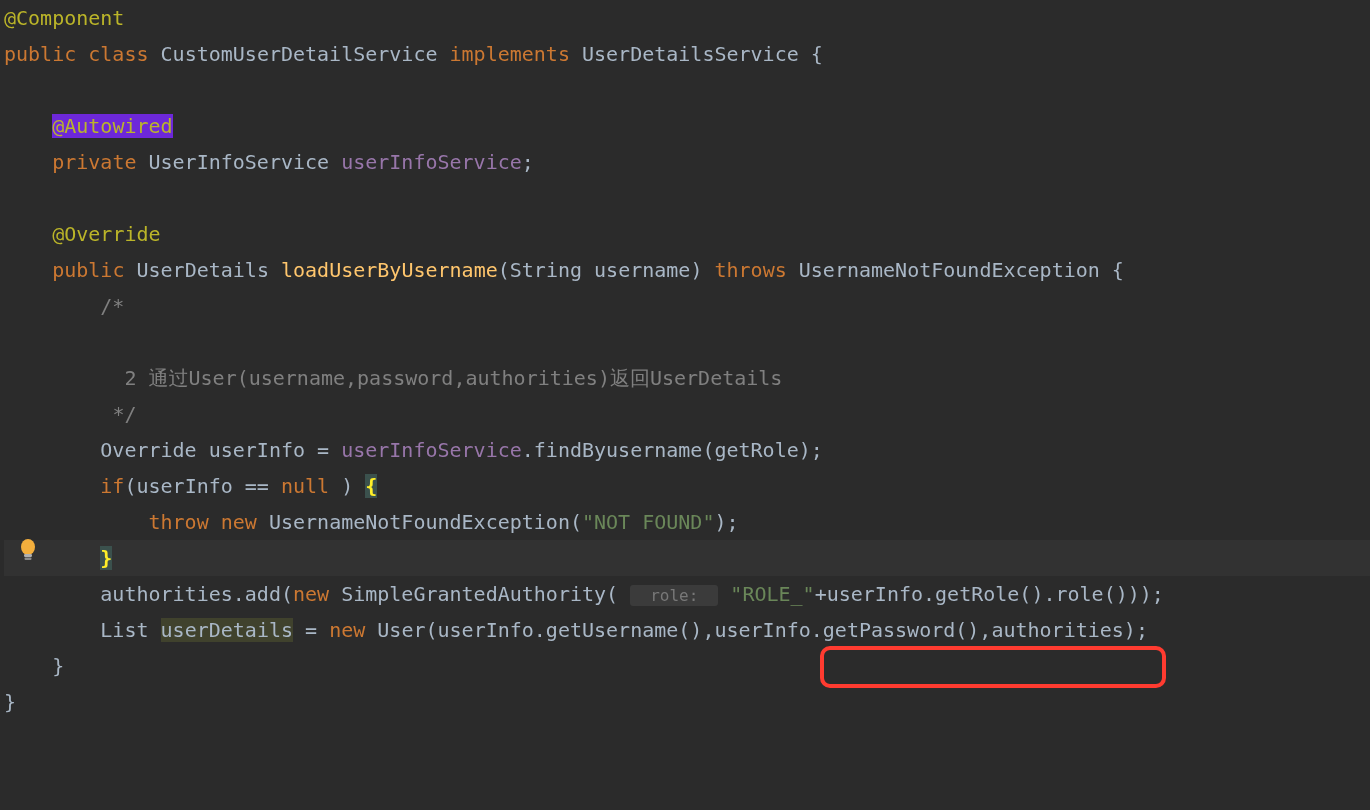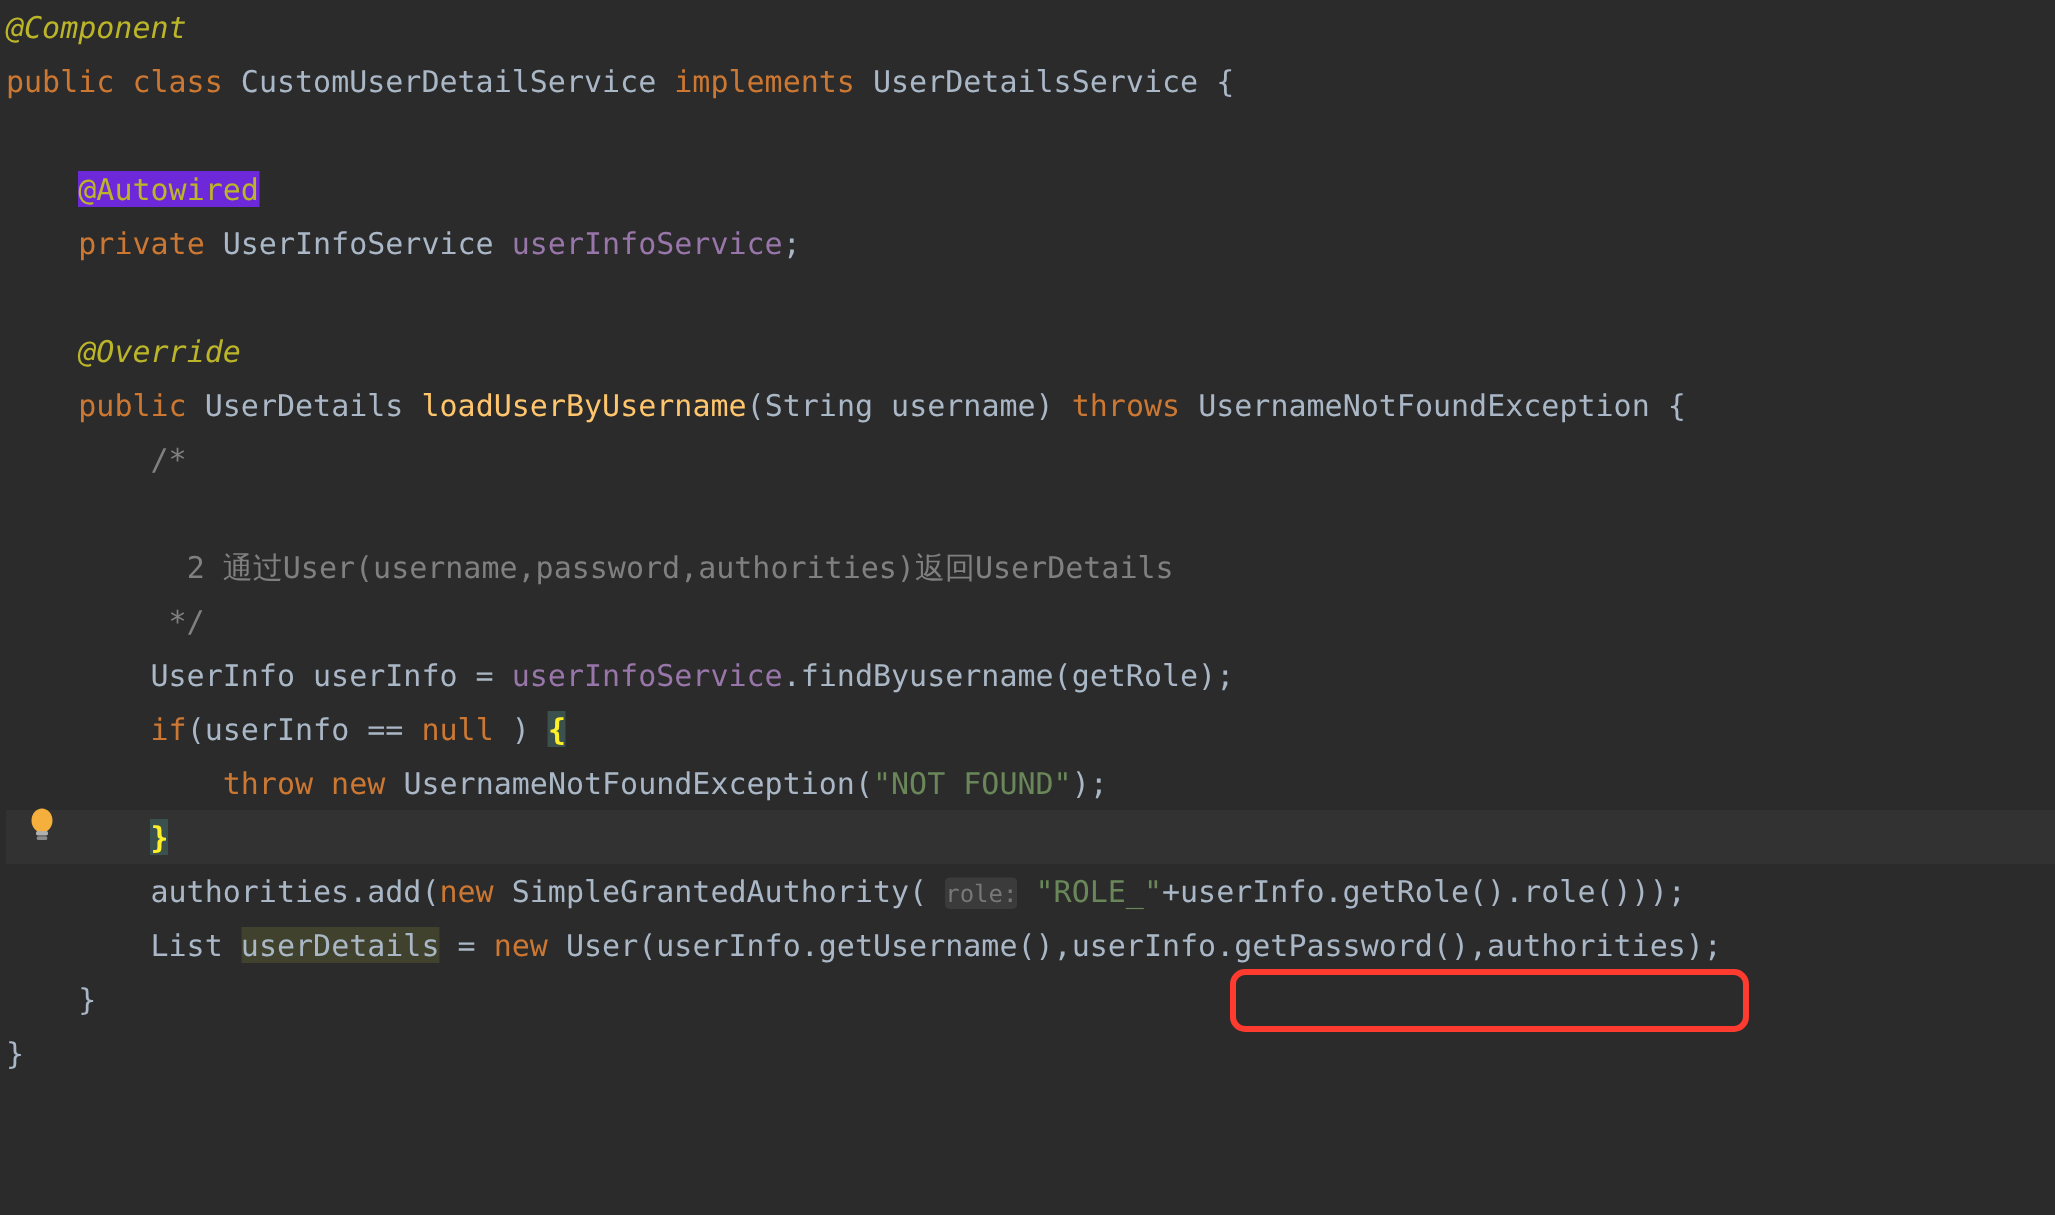--- a/index.html
+++ b/index.html
@@ -26,28 +26,28 @@
     }
     .bulb {
       position: absolute;
       left: 18px;
       top: 538px;
       width: 20px;
       height: 24px;
     }
     .bulb svg { display: block; }
     .kw { color: #cc7832; text-align: right; }
-    .annotation { color: #bbb529; font-style: italic; }
+    .annotation { color: #bbb529; }
     .annotation-hl { color: #bbb529; background: #6d28d9; }
     .method-decl { color: #ffc66d; }
     .field { color: #9876aa; }
     .comment { color: #808080; }
     .string { color: #6a8759; }
     .generic-gray { color: #606366; background: #323232; padding: 0 2px; }
-    .param-hint { color: #787878; background: #3b3b3b; font-size: 16px; padding: 1px 0; border-radius: 3px; }
+    .param-hint { color: #787878; background: #3b3b3b; font-size: 16px; padding: 1px 20px; border-radius: 3px; }
     .var-hl { background: #40422d; color: #a9b7c6; }
     .brace-hl { background: #3b514d; color: #ffef28; font-weight: bold; }
     .caret-line {
       background: #323232;
     }
     .caret-line::before {
       content: "";
       position: absolute;
       left: 0;
       right: 0;
@@ -85,21 +85,21 @@
   <div class="line"><span>    </span><span class="kw">public </span><span>UserDetails </span><span class="method-decl">loadUserByUsername</span><span>(String username) </span><span class="kw">throws </span><span>UsernameNotFoundException {</span></div>
 
   <div class="line"><span>        </span><span class="comment">/*</span></div>
 
   <div class="line"><span>          </span></div>
 
   <div class="line"><span>          </span><span class="comment">2 通过User(username,password,authorities)返回UserDetails</span></div>
 
   <div class="line"><span>         </span><span class="comment">*/</span></div>
 
-  <div class="line"><span>        </span><span>UserInfo userInfo = </span><span class="field">userInfoService</span><span>.findByusername(getRole);</span></div>
+  <div class="line"><span>        </span><span>Override userInfo = </span><span class="field">userInfoService</span><span>.findByusername(getRole);</span></div>
 
   <div class="line"><span>        </span><span class="kw">if</span><span>(userInfo == </span><span class="kw">null </span><span>) </span><span class="brace-hl">{</span></div>
 
   <div class="line"><span>            </span><span class="kw">throw new </span><span>UsernameNotFoundException(</span><span class="string">"NOT FOUND"</span><span>);</span></div>
 
   <div class="line caret-line"><span>        </span><span class="brace-hl">}</span></div>
 
 
   <div class="line"><span>        </span><span>authorities.add(</span><span class="kw">new </span><span>SimpleGrantedAuthority( </span><span class="param-hint">role:</span><span> </span><span class="string">"ROLE_"</span><span>+userInfo.getRole().role()));</span></div>
 

